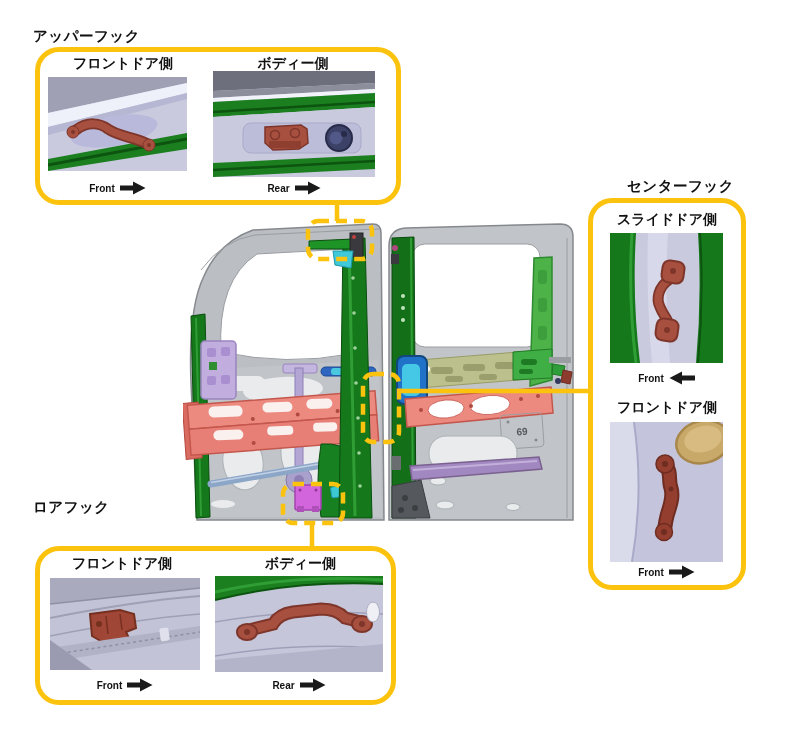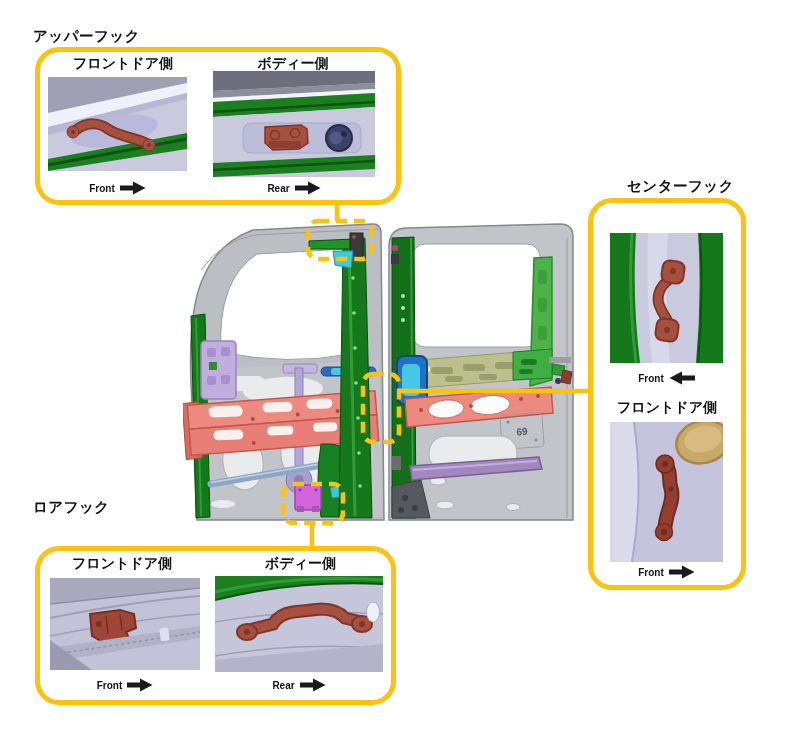--- a/index.html
+++ b/index.html
@@ -285,20 +285,21 @@
     <span class="arrow">
         <svg width="26" height="14" viewBox="0 0 26 14">
           <path d="M0 4.5 H13 V0.5 L25.5 7 L13 13.5 V9.5 H0 Z" fill="#1a1a1a"></path>
         </svg>
       </span>
   </div>
 </div>
 
 <div class="sec-title" style="left:583px;top:177px;margin-left:44px;">センターフック</div>
 <div class="callout-box" style="left:588px;top:198px;width:158px;height:392px;">
+  <div class="plabel" style="left:0px;top:8px;width:148px;">スライドドア側</div>
 
   <div class="thumb" style="left:17px;top:30px;width:113px;height:130px;">
     <svg viewBox="0 0 113 130" xmlns="http://www.w3.org/2000/svg">
       <rect width="113" height="130" fill="#c9cade"></rect>
       <path d="M38 0 Q36 65 42 130 L60 130 Q54 65 58 0 Z" fill="#dddeee" opacity="0.7"></path>
       <path d="M0 0 H26 Q22 65 30 130 H0 Z" fill="#15781a"></path>
       <path d="M22 0 Q18 65 26 130" stroke="#2f9e35" stroke-width="3" fill="none"></path>
       <path d="M88 0 Q92 65 86 130 H113 V0 Z" fill="#15781a"></path>
       <path d="M90 0 Q94 65 88 130" stroke="#0c5410" stroke-width="2" fill="none"></path>
       <path d="M60 46 C48 54 46 66 50 74 C53 82 58 86 58 90" stroke="#7e352a" stroke-width="11" fill="none" stroke-linecap="round"></path>

